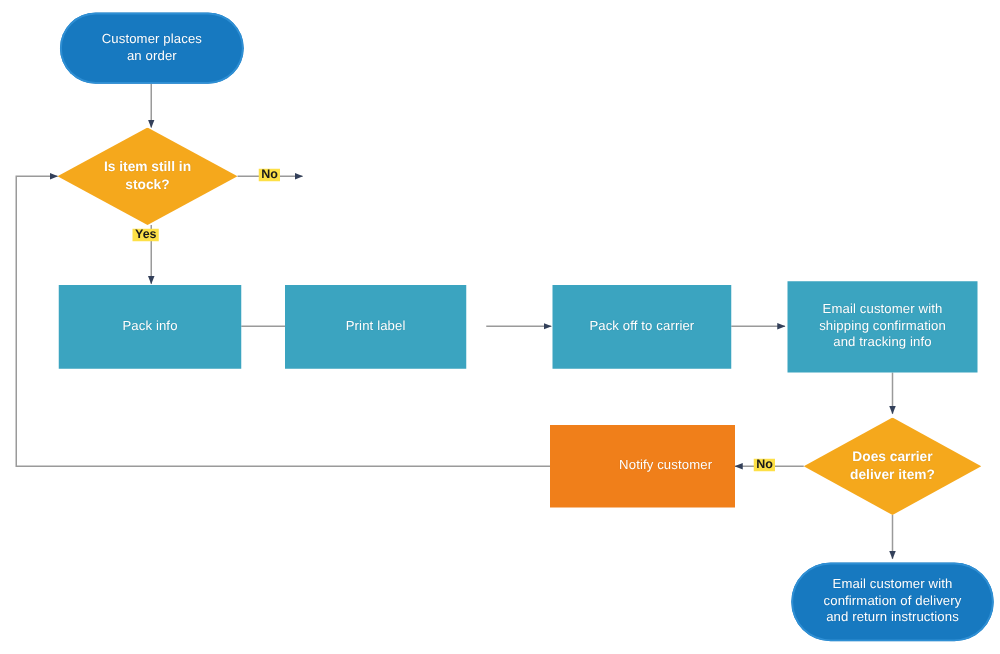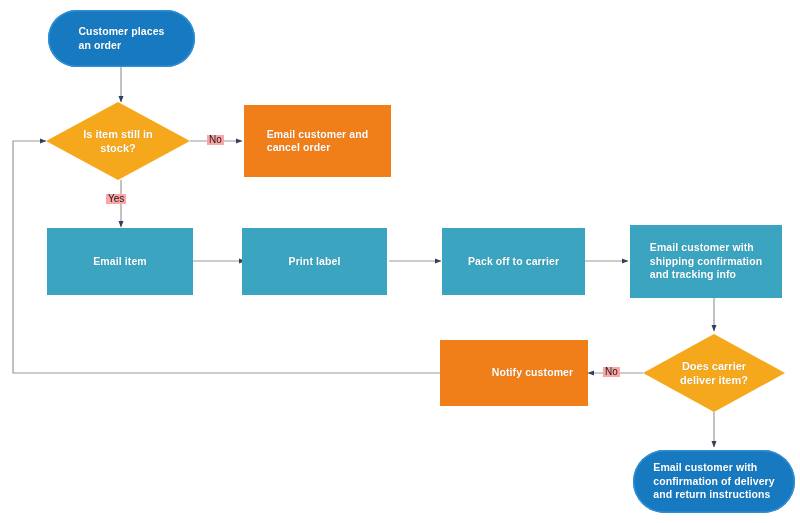--- a/index.html
+++ b/index.html
@@ -25,23 +25,23 @@
     width: 800px;
     height: 523px;
     pointer-events: none;
   }
   .node {
     position: absolute;
     box-sizing: border-box;
     display: flex;
     align-items: center;
     justify-content: center;
-    text-align: left;
+    text-align: center;
     color: #ffffff;
-    font-weight: bold;
+    font-weight: normal;
     font-size: 10.5px;
     line-height: 1.28;
     letter-spacing: 0.1px;
     padding: 2px 6px;
     z-index: 3;
   }
   .node .node-text {
     display: block;
     white-space: pre-line;
     text-shadow: 0 0 1px rgba(0,0,0,0.18);
@@ -84,23 +84,23 @@
     font-weight: bold;
     font-size: 11px;
     line-height: 1.28;
     white-space: pre-line;
     text-shadow: 0 0 1px rgba(0,0,0,0.18);
   }
   .edge-label {
     position: absolute;
     color: #1a1a1a;
     font-size: 10px;
-    font-weight: normal;
+    font-weight: bold;
     z-index: 4;
-    background: #fca5a5;
+    background: #fde047;
     padding: 0 2px;
     line-height: 1;
   }
 </style>
 </head>
 <body>
 
 <div id="canvas">
 
   <svg id="edge-layer" viewBox="0 0 800 523" xmlns="http://www.w3.org/2000/svg">
@@ -138,30 +138,26 @@
     <span class="node-text">Customer places
 an order</span>
   </div>
 
   <div class="decision-wrap" style="left:46px; top:102px; width:144px; height:78px;">
     <div class="decision-shape"></div>
     <div class="decision-label">Is item still in
 stock?</div>
   </div>
 
-  <div class="node process-alt" style="left:244px; top:105px; width:147px; height:72px;">
-    <span class="node-text">Email customer and
-cancel order</span>
+
+  <div class="node process" style="left:47px; top:228px; width:146px; height:67px;">
+    <span class="node-text">Pack info</span>
   </div>
 
-  <div class="node process" style="left:47px; top:228px; width:146px; height:67px;">
-    <span class="node-text">Email item</span>
-  </div>
-
-  <div class="node process" style="left:242px; top:228px; width:145px; height:67px;">
+  <div class="node process" style="left:228px; top:228px; width:145px; height:67px;">
     <span class="node-text">Print label</span>
   </div>
 
   <div class="node process" style="left:442px; top:228px; width:143px; height:67px;">
     <span class="node-text">Pack off to carrier</span>
   </div>
 
   <div class="node process" style="left:630px; top:225px; width:152px; height:73px;">
     <span class="node-text">Email customer with
 shipping confirmation
@@ -178,16 +174,16 @@
     <span class="node-text">Notify customer</span>
   </div>
 
   <div class="node terminator" style="left:633px; top:450px; width:162px; height:63px;">
     <span class="node-text">Email customer with
 confirmation of delivery
 and return instructions</span>
   </div>
 
   <div class="edge-label" style="left:207px; top:135px;">No</div>
-  <div class="edge-label" style="left:106px; top:194px;">Yes</div>
+  <div class="edge-label" style="left:106px; top:183px;">Yes</div>
   <div class="edge-label" style="left:603px; top:367px;">No</div>
 
 </div>
 
 </body></html>

